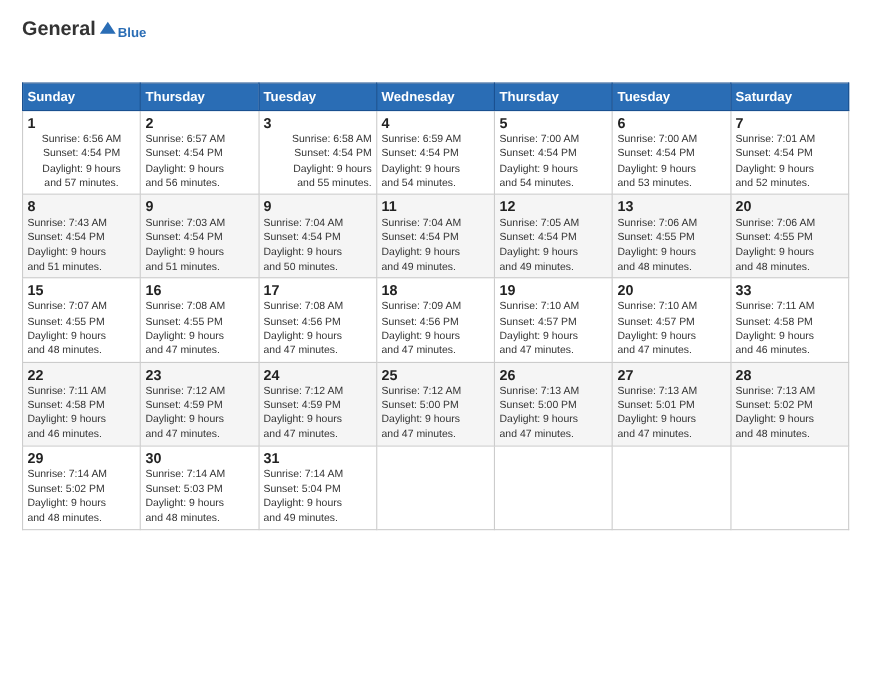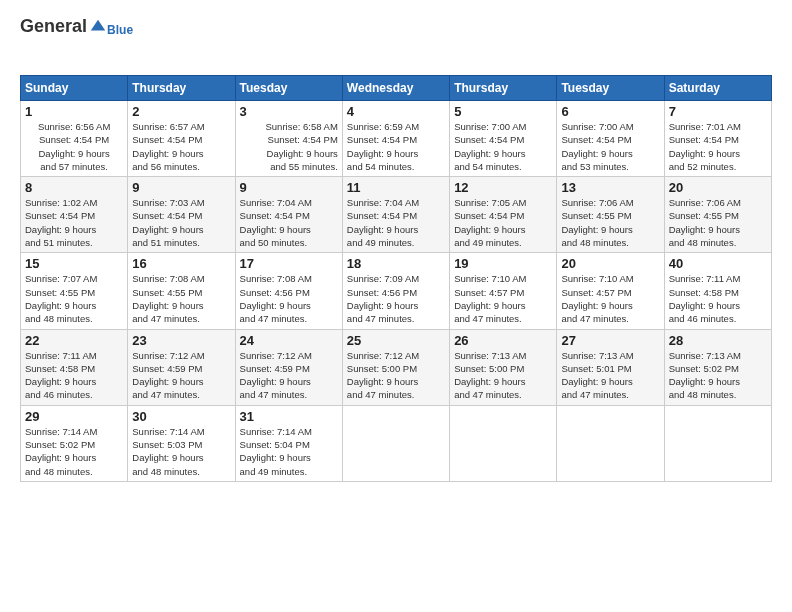--- a/index.html
+++ b/index.html
@@ -175,21 +175,21 @@
             <span class="day-num">7</span>
             <div class="day-info" style="white-space: pre-line;">Sunrise: 7:01 AM
 Sunset: 4:54 PM
 Daylight: 9 hours
 and 52 minutes.</div>
           </td>
         </tr>
         <tr>
           <td>
             <span class="day-num">8</span>
-            <div class="day-info" style="white-space: pre-line;">Sunrise: 1:02 AM
+            <div class="day-info" style="white-space: pre-line;">Sunrise: 7:43 AM
 Sunset: 4:54 PM
 Daylight: 9 hours
 and 51 minutes.</div>
           </td>
           <td>
             <span class="day-num">9</span>
             <div class="day-info" style="white-space: pre-line;">Sunrise: 7:03 AM
 Sunset: 4:54 PM
 Daylight: 9 hours
 and 51 minutes.</div>
@@ -267,21 +267,21 @@
 and 47 minutes.</div>
           </td>
           <td>
             <span class="day-num">20</span>
             <div class="day-info" style="white-space: pre-line;">Sunrise: 7:10 AM
 Sunset: 4:57 PM
 Daylight: 9 hours
 and 47 minutes.</div>
           </td>
           <td>
-            <span class="day-num">40</span>
+            <span class="day-num">33</span>
             <div class="day-info" style="white-space: pre-line;">Sunrise: 7:11 AM
 Sunset: 4:58 PM
 Daylight: 9 hours
 and 46 minutes.</div>
           </td>
         </tr>
         <tr>
           <td>
             <span class="day-num">22</span>
             <div class="day-info" style="white-space: pre-line;">Sunrise: 7:11 AM

